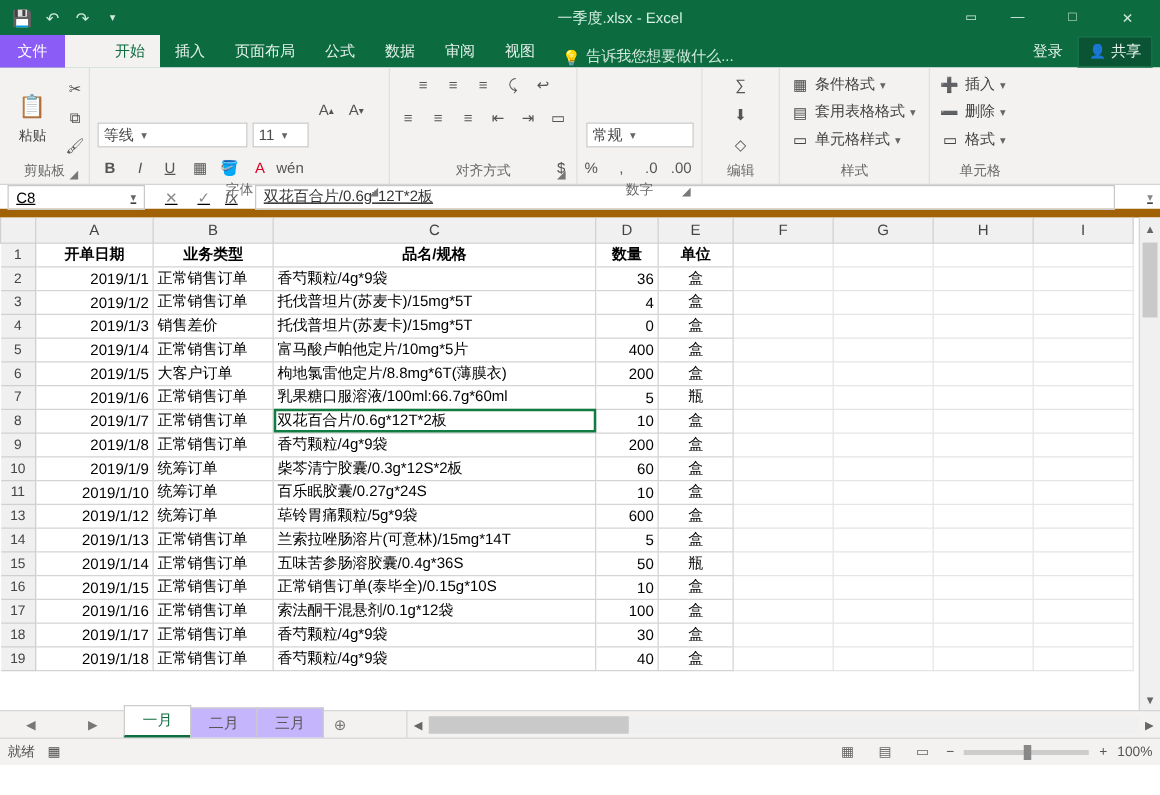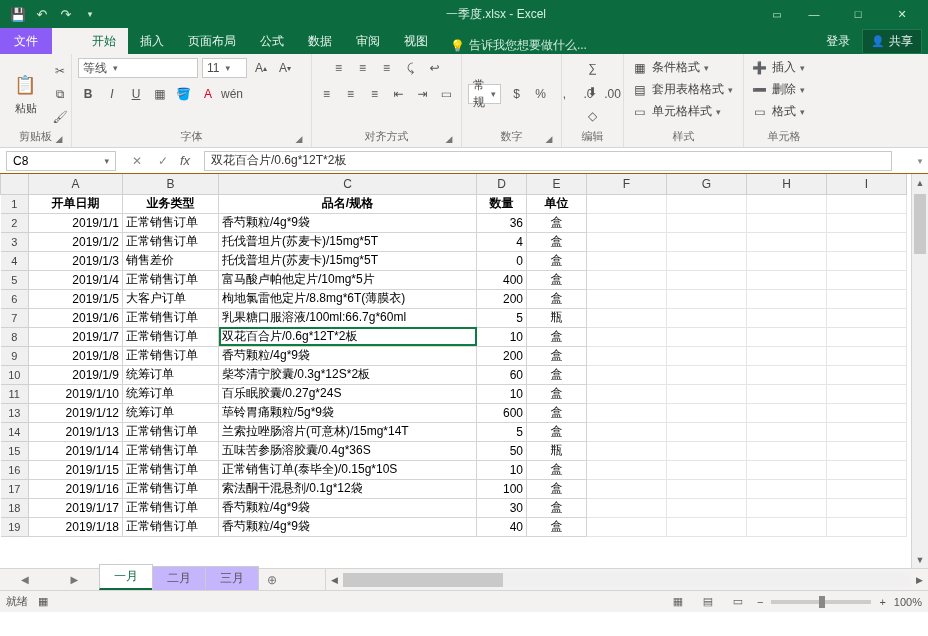--- a/index.html
+++ b/index.html
@@ -26,29 +26,29 @@
 
   
   .ribbon { height: 94px; background: #f3f2f1; border-bottom: 1px solid #d5d5d5; display: flex; }
   .group { border-right: 1px solid #e0dfde; padding: 4px 6px 2px 6px; display: flex; flex-direction: column; }
   .group-body { flex: 1; display: flex; align-items: center; gap: 4px; }
   .group-label { height: 16px; text-align: center; font-size: 11px; color: #6a6a6a; position: relative; }
   .group-label .dl { position: absolute; right: 0; bottom: 0; width: 12px; height: 12px; font-size: 9px; color: #777; display: flex; align-items: center; justify-content: center; }
   .btn-lg { display: flex; flex-direction: column; align-items: center; justify-content: center; gap: 2px; padding: 2px 6px; font-size: 11px; color: #444; }
   .btn-lg .ic { width: 28px; height: 28px; display: flex; align-items: center; justify-content: center; font-size: 18px; }
   .mini-btn { width: 20px; height: 20px; display: flex; align-items: center; justify-content: center; color: #555; font-size: 12px; }
-  .combo { height: 20px; border: 1px solid #c9c9c9; background: #fff; display: flex; align-items: center; padding: 0 4px; font-size: 12px; color: #4a4a4a; gap: 6px; }
+  .combo { height: 20px; border: 1px solid #c9c9c9; background: #fff; display: flex; align-items: center; padding: 0 4px; font-size: 12px; color: #4a4a4a; gap: 6px; margin-top: 40px; }
   .combo .dd { font-size: 9px; color: #666; }
   .row-icons { display: flex; gap: 4px; align-items: center; }
   .col-icons { display: flex; flex-direction: column; gap: 3px; }
   .ribbon-item { display: flex; align-items: center; gap: 4px; font-size: 12px; color: #444; padding: 1px 2px; }
   .ribbon-item .ic-sm { width: 16px; height: 16px; display: flex; align-items: center; justify-content: center; font-size: 12px; }
 
   
-  .namebox-row { height: 26px; border-bottom: 1px solid #a16207; display: flex; align-items: center; background: #fff; }
+  .namebox-row { height: 26px; border-bottom: 7px solid #a16207; display: flex; align-items: center; background: #fff; text-decoration: underline; }
   .namebox { width: 110px; height: 20px; border: 1px solid #c9c9c9; margin: 0 4px 0 6px; display: flex; align-items: center; padding: 0 6px; font-size: 12px; justify-content: space-between; }
   .fx-btns { display: flex; gap: 4px; padding: 0 6px; }
   .fx-btn { width: 22px; height: 20px; display: flex; align-items: center; justify-content: center; color: #888; font-size: 12px; }
   .fx-label { width: 24px; color: #5b5b5b; font-style: italic; font-size: 13px; }
   .formula-bar { flex: 1; height: 20px; border: 1px solid #c9c9c9; margin-right: 20px; padding: 0 6px; display: flex; align-items: center; font-size: 12px; color: #333; }
   .fb-expand { width: 16px; color: #888; font-size: 9px; text-align: center; }
 
   
   .grid-wrap { position: relative; height: 394px; display: flex; }
   .grid-main { flex: 1; overflow: hidden; position: relative; }
@@ -190,21 +190,21 @@
         <span class="mini-btn">≡</span>
         <span class="mini-btn">⇤</span>
         <span class="mini-btn">⇥</span>
         <span class="mini-btn">▭</span>
       </div>
     </div>
     <div class="group-label"><span>对齐方式</span><span class="dl">◢</span></div>
   </div>
 
   <div class="group" style="width:100px;">
-    <div class="group-body" style="flex-direction:row; gap:6px; align-items:center;">
+    <div class="group-body" style="flex-direction:column; gap:6px; align-items:flex-end;">
       <div class="combo" style="width:86px;">
           <span>常规</span>
           <span class="dd">▾</span>
         </div>
       <div class="row-icons">
         <span class="mini-btn">$</span>
         <span class="mini-btn">%</span>
         <span class="mini-btn">,</span>
         <span class="mini-btn">.0</span>
         <span class="mini-btn">.00</span>

